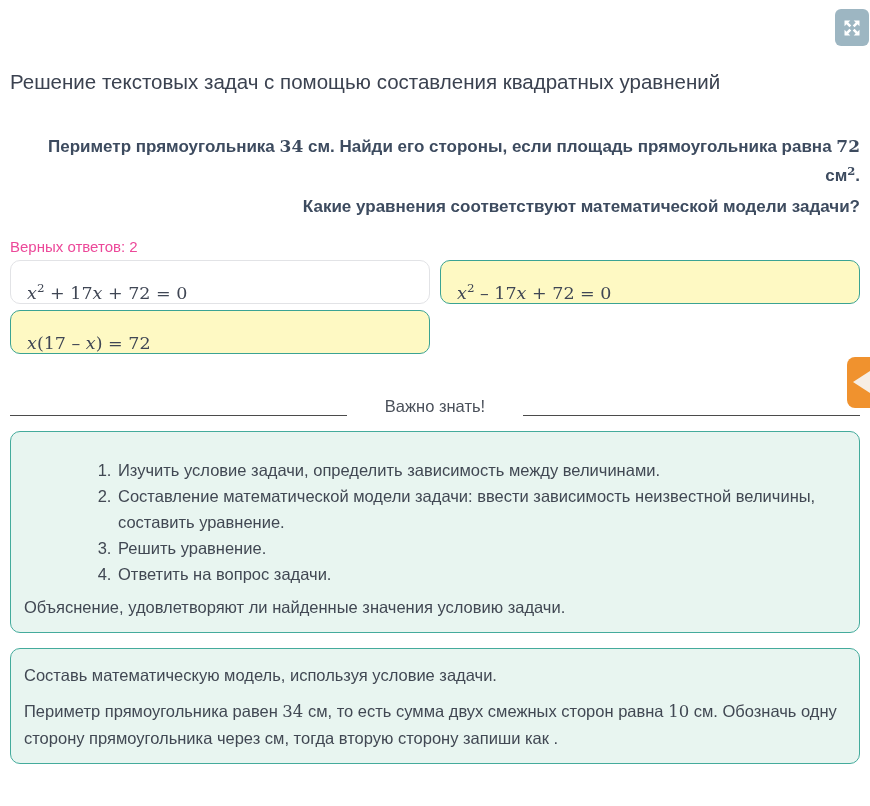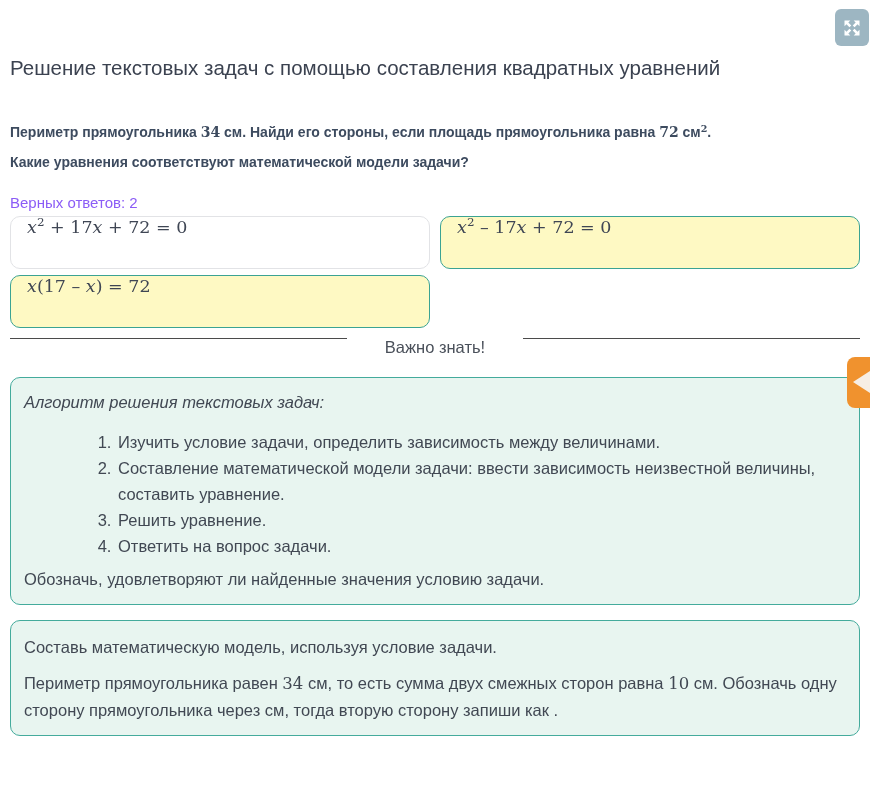--- a/index.html
+++ b/index.html
@@ -18,69 +18,69 @@
     position:absolute; top:9px; right:1px;
     width:34px; height:37px;
     background:#9db6c2; border:none; border-radius:6px;
     display:flex; align-items:center; justify-content:center;
     cursor:pointer;
   }
   .expand-btn svg { width:20px; height:20px; fill:#ffffff; }
 
   
   .page-title {
-    padding-top:54px;
+    padding-top:68px;
     font-size:20.5px; line-height:28px;
     color:#3b4250; font-weight:400;
   }
 
   
   .problem {
     margin-top:36px;
-    font-size:14px; line-height:29px;
-    font-weight:bold; color:#3d4b5f;
+    font-size:17px; line-height:29px;
+    font-weight:bold; color:#3d4b5f;text-align:right;
   }
   .meta {
     margin-top:17px;
-    font-size:15px; color:#8b5cf6; font-weight:400;
+    font-size:15px; color:#ec4899; font-weight:400;
   }
 
   
   .math { font-family:"DejaVu Serif","Liberation Serif",serif; font-style:normal; }
   .math i { font-style:italic; }
   .math sup { font-size:0.68em; vertical-align:baseline; position:relative; top:-0.55em; }
 
   
   .options {
     margin-top:5px;
     display:grid;
     grid-template-columns:1fr 1fr;
     column-gap:10px; row-gap:6px;
   }
   .option-card {
-    height:53px;
+    height:44px;
     background:#ffffff;
     border:1px solid #e2e3e6;
     border-radius:10px;
-    display:flex; align-items:flex-start;
+    display:flex; align-items:flex-end;
     padding:0 16px;
     font-size:17.5px; color:#3f4654;
     cursor:pointer;
   }
   .option-card.selected {
     background:#fef9c3;
     border:1.5px solid #3ba393;
   }
   .option-card.full { grid-column:1 / -1; }
 
   
   .divider {
-    margin-top:10px;
+    margin-top:38px;
     height:24px;
-    display:flex; align-items:flex-start;
+    display:flex; align-items:flex-end;
   }
   .divider .line { flex:1; height:0; border-top:1.4px solid #4b4b4b; }
   .divider .label {
     margin:0 38px;
     font-size:16.5px; color:#4a505a; white-space:nowrap;
   }
 
   
   .teal-box {
     margin-top:15px;
@@ -156,28 +156,27 @@
     </div>
   </div>
 
   <div class="divider">
     <span class="line"></span>
     <span class="label">Важно знать!</span>
     <span class="line"></span>
   </div>
 
   <div class="teal-box">
-    <div class="box-heading">Алгоритм решения текстовых задач:</div>
     <ol>
       <li>Изучить условие задачи, определить зависимость между величинами.</li>
       <li>Составление математической модели задачи: ввести зависимость неизвестной величины, составить уравнение.</li>
       <li>Решить уравнение.</li>
       <li>Ответить на вопрос задачи.</li>
     </ol>
-    <div>Обозначь, удовлетворяют ли найденные значения условию задачи.</div>
+    <div>Объяснение, удовлетворяют ли найденные значения условию задачи.</div>
   </div>
 
 
   <div class="teal-box exp-box">
     <p>Составь математическую модель, используя условие задачи.</p>
     <p>Периметр прямоугольника равен <span class="math">34</span> см, то есть сумма двух смежных сторон равна <span class="math">10</span> см. Обозначь одну сторону прямоугольника через  см, тогда вторую сторону запиши как .</p>
 
   </div>
 
 </div>

